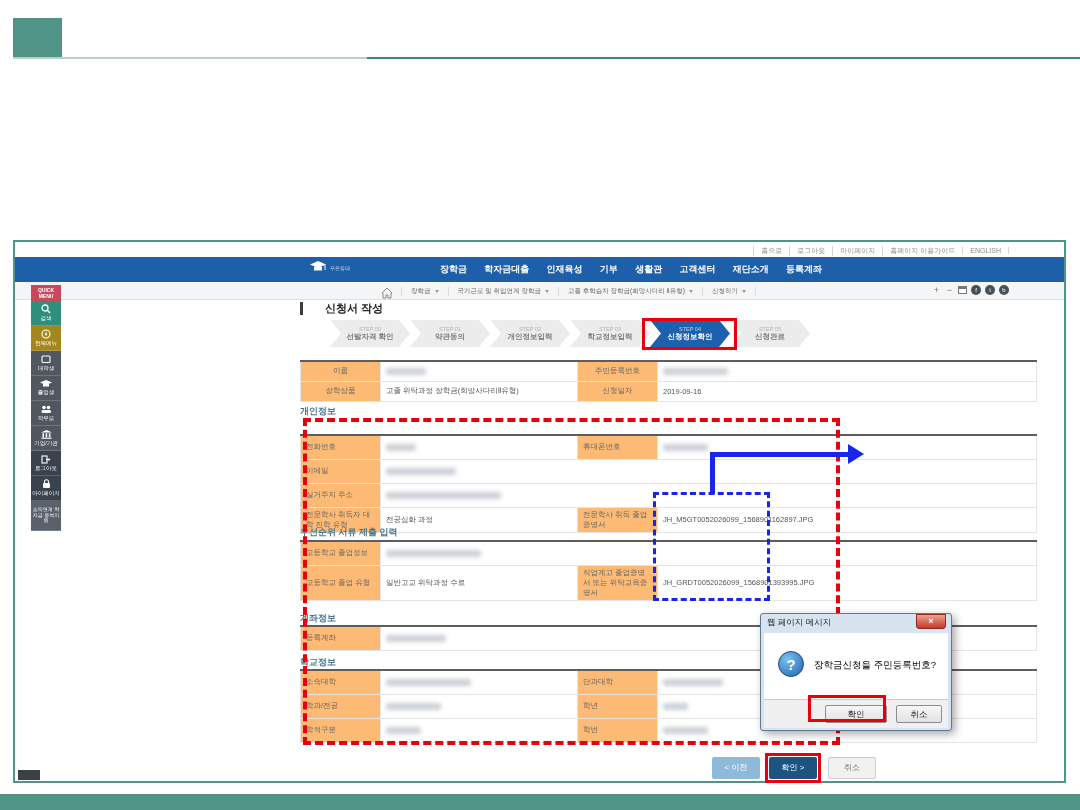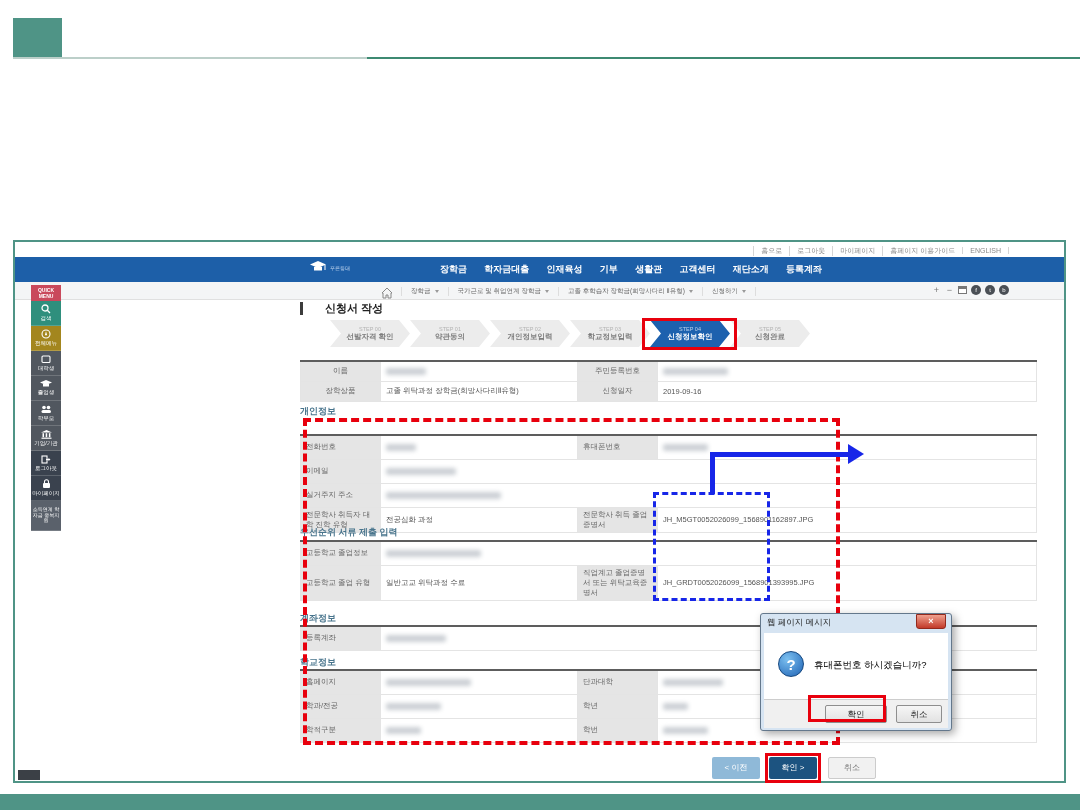--- a/index.html
+++ b/index.html
@@ -62,21 +62,21 @@
   .step { width:80px; height:27px; background:#ececec; display:flex; flex-direction:column; align-items:center; justify-content:center;
           clip-path:polygon(0 0, calc(100% - 11px) 0, 100% 50%, calc(100% - 11px) 100%, 0 100%, 11px 50%); }
   .step .snum { font-size:5.5px; color:#b3b3b3; }
   .step .slabel { font-size:7.5px; font-weight:bold; color:#7d7d7d; white-space:nowrap; }
   .step.active { background:#1d61ae; }
   .step.active .snum { color:#bcd2ec; }
   .step.active .slabel { color:#fff; }
 
   table.tbl { border-collapse:collapse; table-layout:fixed; width:736px; border-top:2px solid #5d5d5d; position:absolute; left:0; }
   .tbl td { border:1px solid #e4e4e4; font-size:7.5px; color:#555; padding:2px 5px; height:24px; overflow:hidden; }
-  .tbl td.lb { background:#e5e5e5; color:#666; }
+  .tbl td.lb { background:#fdba74; color:#666; }
   .tbl td.ctr { text-align:center; }
   .tbl-summary td { height:20px; }
   .filetxt { font-size:6.5px; color:#333; }
   .sec-title { position:absolute; left:0; font-size:9px; font-weight:bold; color:#49758d; }
   .redact { display:inline-block; height:7px; background:#ccd0d5; filter:blur(2px); border-radius:2px; vertical-align:middle; }
 
   
   .act-btn { position:absolute; width:48px; height:22px; border-radius:2px; font-size:8px; text-align:center; line-height:22px; cursor:pointer; }
   .btn-prev { left:412px; top:455px; background:#8fb9d8; color:#fff; }
   .btn-ok   { left:469px; top:455px; background:#1c5380; color:#fff; }
@@ -375,21 +375,21 @@
     <div class="sec-title" style="top:354px;">학교정보</div>
     <table class="tbl" style="top:367px;">
       <colgroup>
           <col style="width:80px">
           <col style="width:197px">
           <col style="width:80px">
           <col style="width:379px">
         </colgroup>
       <tbody>
           <tr>
-        <td class="lb">홈페이지</td>
+        <td class="lb">소속대학</td>
         <td><span class="redact" style="width:85px"></span></td>
         <td class="lb">단과대학</td>
         <td><span class="redact" style="width:60px"></span></td>
       </tr>
       <tr>
         <td class="lb">학과/전공</td>
         <td><span class="redact" style="width:55px"></span></td>
         <td class="lb">학년</td>
         <td><span class="redact" style="width:25px"></span></td>
       </tr>
@@ -413,21 +413,21 @@
   <div class="anno arrow-v"></div>
   <div class="anno arrow-h"></div>
   <div class="anno arrow-head"></div>
   <div class="anno red-solid" style="left:750px; top:511px; width:56px; height:30px;"></div>
 
   <div class="dlg">
     <div class="dlg-title">웹 페이지 메시지</div>
     <div class="dlg-close">×</div>
     <div class="dlg-body">
       <div class="dlg-qicon">?</div>
-      <div class="dlg-msg">휴대폰번호 하시겠습니까?</div>
+      <div class="dlg-msg">장학금신청을 주민등록번호?</div>
     </div>
     <div class="dlg-foot">
       <div class="dlg-btn dlg-ok">확인</div>
       <div class="dlg-btn dlg-cxl">취소</div>
     </div>
     <div class="dlg-red"></div>
   </div>
 
   <div class="footer-frag"></div>
 </div>

